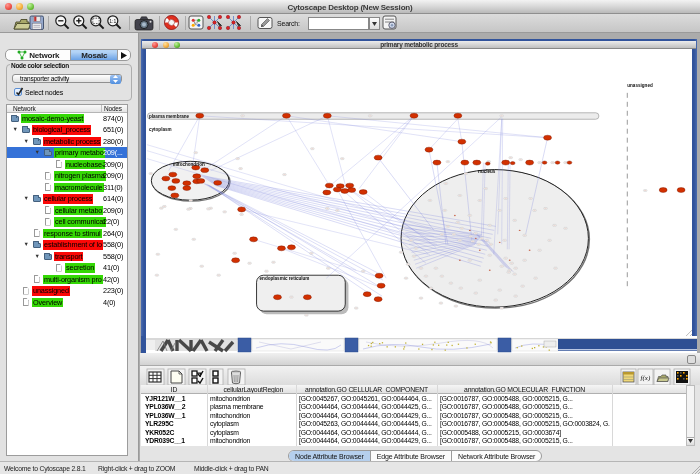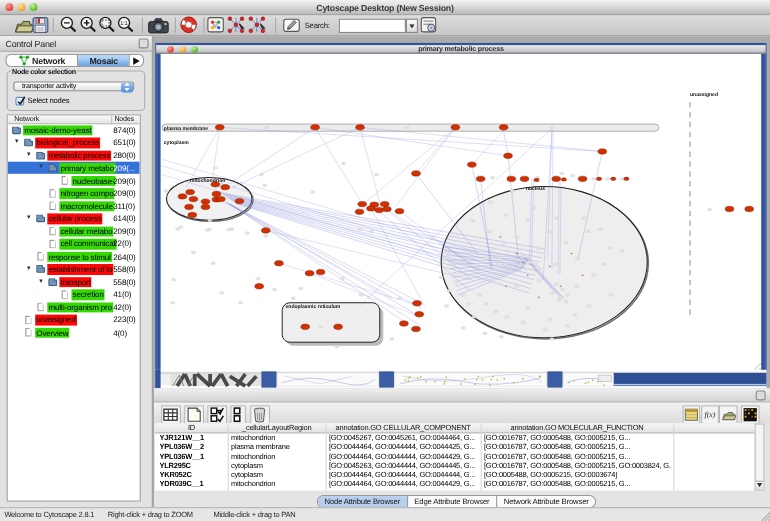--- a/index.html
+++ b/index.html
@@ -173,24 +173,20 @@
         <circle cx="9" cy="9.2" r="1.2" fill="#889ab8"></circle>
       </g>
     </svg>
   <span id="searchlbl">Search:</span>
   <span id="searchfield"></span>
   <span id="searchbtn"><svg width="5" height="4" viewBox="0 0 5 4" style="margin-top:4px">
         <path d="M0 0 L5 0 L2.5 4 Z" fill="#333"></path>
       </svg></span>
 </div>
 <div class="abs" id="cpanel">
-  <div id="cphead">
-      <span class="htxt">Control Panel</span>
-      <span id="cpfloat"></span>
-    </div>
   <div id="cptabs">
     <div class="seg" id="seg-net"><svg width="10" height="10" viewBox="0 0 10 10" style="vertical-align:-2px">
           <circle cx="2" cy="2" r="1.5" fill="#2a2"></circle>
           <circle cx="8" cy="2" r="1.5" fill="#2a2"></circle>
           <circle cx="5" cy="8" r="1.5" fill="#2a2"></circle>
           <path d="M2 2 L8 2 L5 8 Z" fill="none" stroke="#2a2" stroke-width="0.8"></path>
         </svg> Network</div>
     <div class="seg" id="seg-mos">Mosaic</div>
     <div class="seg" id="seg-arr"><svg width="6" height="7" viewBox="0 0 6 7" style="margin-top:2.5px">
           <path d="M0 0 L6 3.5 L0 7 Z" fill="#111"></path>
@@ -233,21 +229,21 @@
           <span class="lab gbg" style="left:47.0px">primary metabo</span>
           <span class="num" style="color:#fff;">209(...</span>
         </div>
 <div class="trow" style="top:53.6px">
           <span class="fi" style="left:48.5px"></span>
           <span class="lab gbg" style="left:58.0px">nucleobase-</span>
           <span class="num" style="">209(0)</span>
         </div>
 <div class="trow" style="top:65.1px">
           <span class="fi" style="left:37.5px"></span>
-          <span class="lab gbg" style="left:47.0px">nitrogen compo</span>
+          <span class="lab gbg" style="left:47.0px">nitrogen plasma</span>
           <span class="num" style="">209(0)</span>
         </div>
 <div class="trow" style="top:76.6px">
           <span class="fi" style="left:37.5px"></span>
           <span class="lab gbg" style="left:47.0px">macromolecule</span>
           <span class="num" style="">311(0)</span>
         </div>
 <div class="trow" style="top:88.1px">
           <span class="arr" style="left:16.5px">▼</span>
           <span class="fo" style="left:25.5px"></span>

